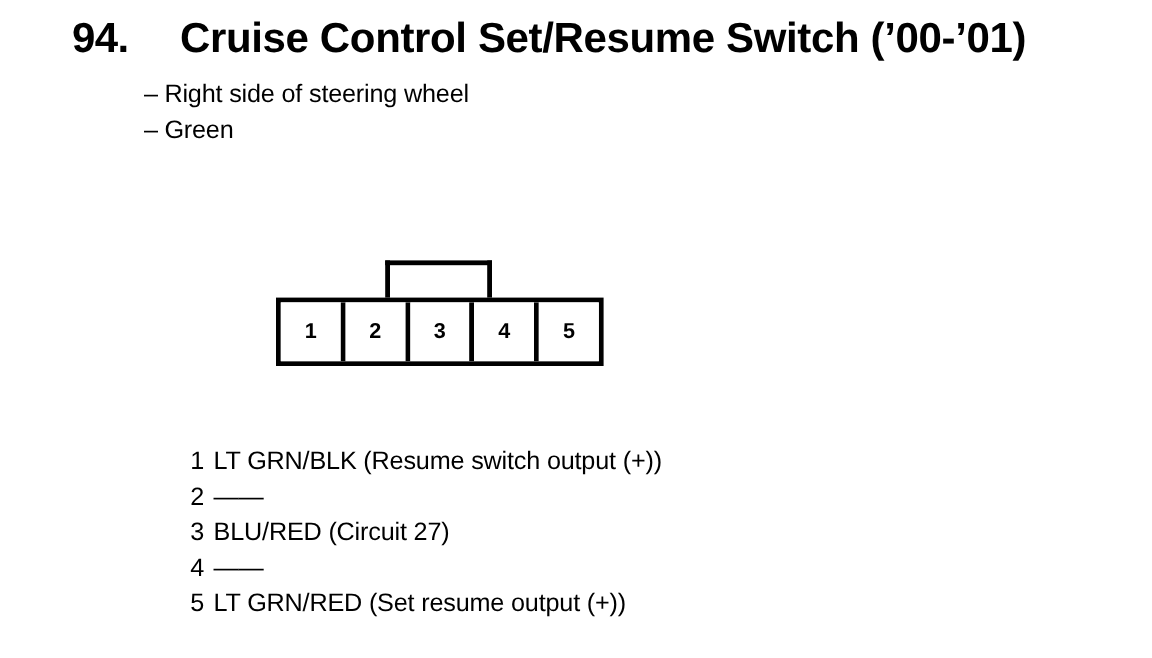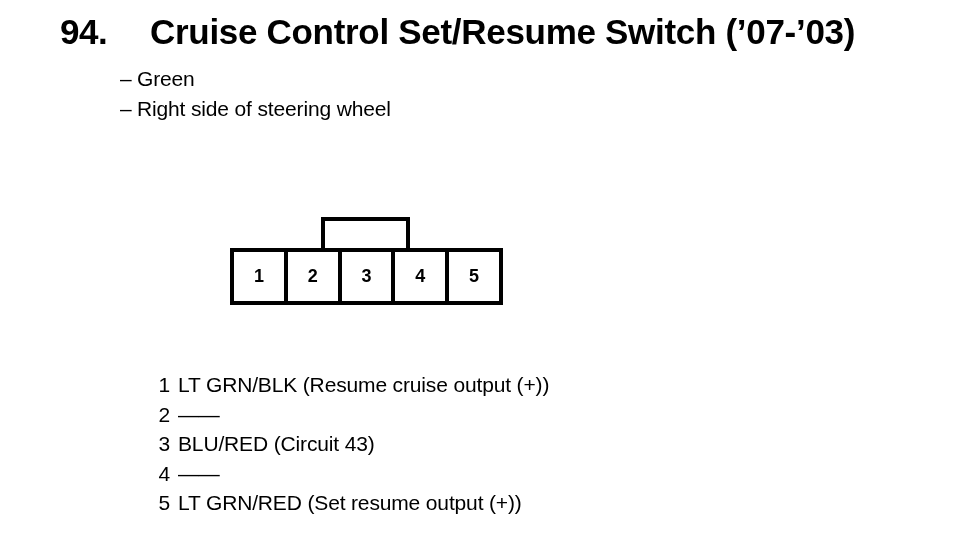--- a/index.html
+++ b/index.html
@@ -128,29 +128,29 @@
   }
   .legend-desc {
     padding-left: 8px;
   }
 </style>
 </head>
 <body>
 
 <div class="title-row">
   <span class="title-number">94.</span>
-  <span class="title-text">Cruise Control Set/Resume Switch (’07-’03)</span>
+  <span class="title-text">Cruise Control Set/Resume Switch (’00-’01)</span>
 </div>
 
 <div class="bullets">
   <div class="bullet-line">
-    <span class="bullet-dash">–</span><span>Green</span>
+    <span class="bullet-dash">–</span><span>Right side of steering wheel</span>
   </div>
   <div class="bullet-line">
-    <span class="bullet-dash">–</span><span>Right side of steering wheel</span>
+    <span class="bullet-dash">–</span><span>Green</span>
   </div>
 </div>
 
 <div class="connector">
   <div class="connector-tab"></div>
   <div class="connector-body">
     <div class="pin-cell">
       <span>1</span>
     </div>
     <div class="pin-cell">
@@ -164,29 +164,29 @@
     </div>
     <div class="pin-cell">
       <span>5</span>
     </div>
   </div>
 </div>
 
 <div class="legend">
   <div class="legend-row">
     <span class="legend-num">1</span>
-    <span class="legend-desc">LT GRN/BLK (Resume cruise output (+))</span>
+    <span class="legend-desc">LT GRN/BLK (Resume switch output (+))</span>
   </div>
   <div class="legend-row">
     <span class="legend-num">2</span>
     <span class="legend-desc">——</span>
   </div>
   <div class="legend-row">
     <span class="legend-num">3</span>
-    <span class="legend-desc">BLU/RED (Circuit 43)</span>
+    <span class="legend-desc">BLU/RED (Circuit 27)</span>
   </div>
   <div class="legend-row">
     <span class="legend-num">4</span>
     <span class="legend-desc">——</span>
   </div>
   <div class="legend-row">
     <span class="legend-num">5</span>
     <span class="legend-desc">LT GRN/RED (Set resume output (+))</span>
   </div>
 </div>

